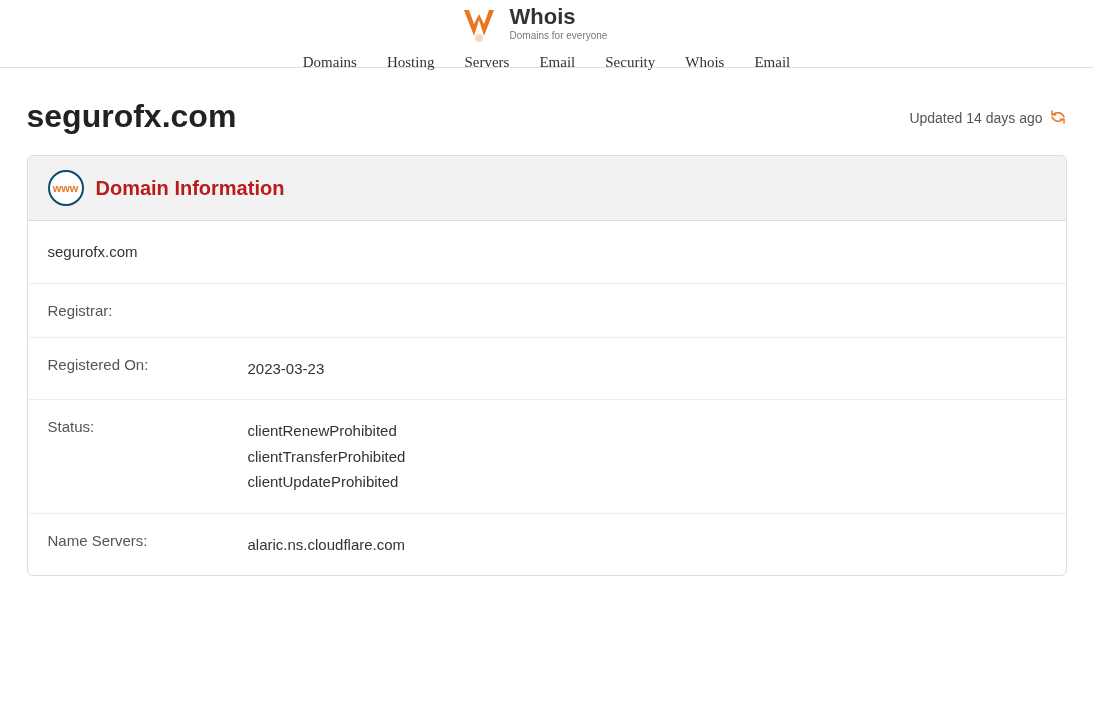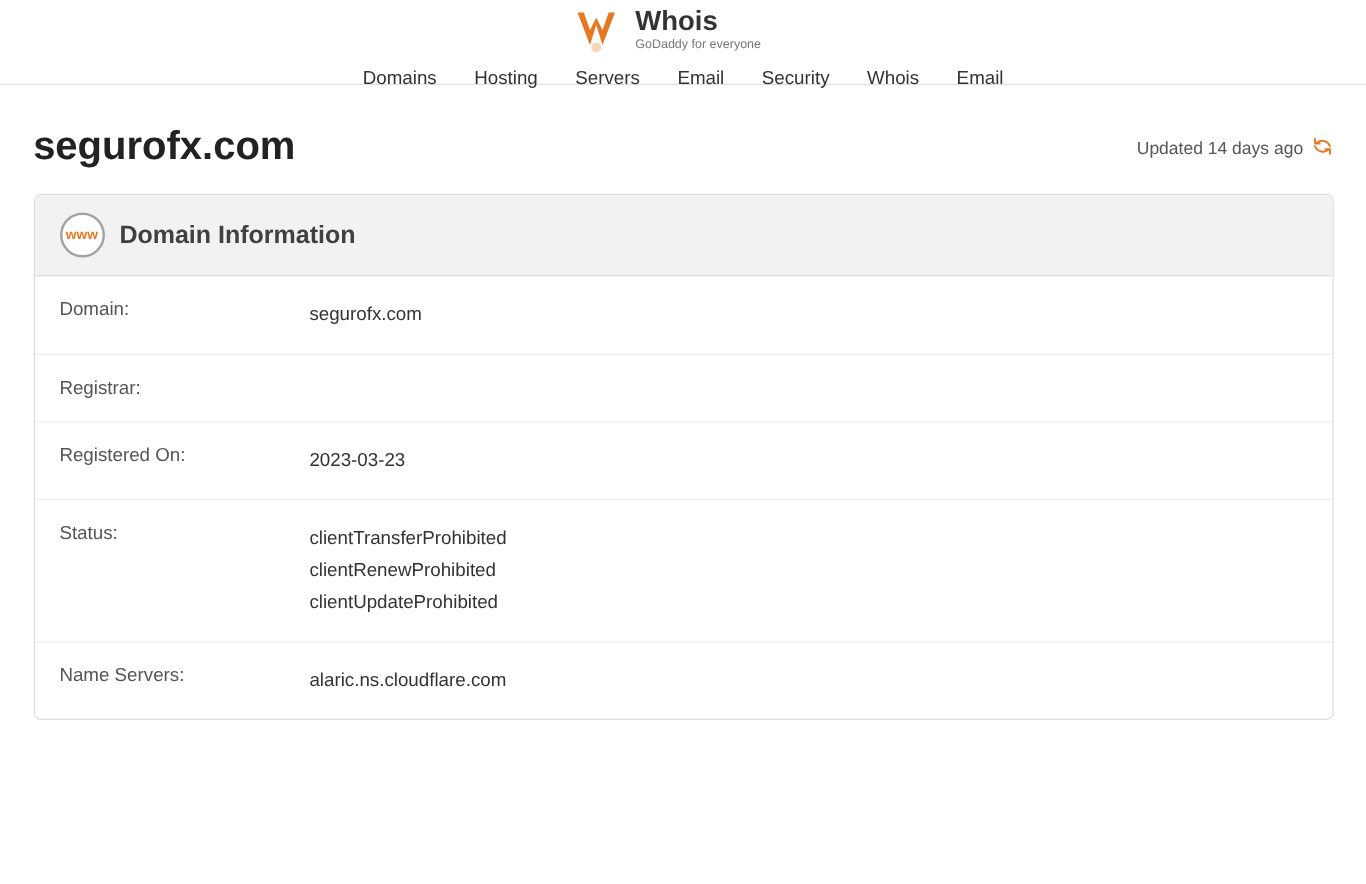--- a/index.html
+++ b/index.html
@@ -37,20 +37,21 @@
     }
     .logo-tagline {
       font-size: 10px;
       color: #777;
     }
     nav {
       display: flex;
       align-items: center;
       gap: 6px;
       flex: 1;
+      font-family: Liberation Serif, serif;
     }
     .nav-item {
       padding: 8px 12px;
       font-size: 15px;
       color: #333;
       cursor: pointer;
       border-radius: 4px;
       white-space: nowrap;
     }
     .search-box {
@@ -109,33 +110,33 @@
       gap: 12px;
       background: #f2f2f2;
       padding: 14px 20px;
       border-bottom: 1px solid #ddd;
     }
     .www-icon {
       width: 36px;
       height: 36px;
       border-radius: 50%;
       background: #fff;
-      border: 2px solid #a3a3a3;
+      border: 2px solid #0c4a6e;
       display: flex;
       align-items: center;
       justify-content: center;
       font-size: 11px;
       font-weight: bold;
       color: #e87722;
       flex-shrink: 0;
     }
     .card-header-title {
       font-size: 20px;
       font-weight: bold;
-      color: #404040;
+      color: #b91c1c;
     }
 
     
     .info-row {
       display: flex;
       padding: 18px 20px;
       border-bottom: 1px solid #eee;
       align-items: flex-start;
     }
     .info-row:last-child {
@@ -159,21 +160,21 @@
 <header class="header">
   <div class="logo-area">
 
     <svg class="logo-icon" viewBox="0 0 46 46" xmlns="http://www.w3.org/2000/svg">
       <rect width="46" height="46" rx="8" fill="#fff"></rect>
       <polygon points="8,10 18,36 23,20 28,36 38,10 33,10 28,24 23,14 18,24 13,10" fill="#e87722"></polygon>
       <circle cx="23" cy="38" r="4" fill="#e87722" opacity="0.3"></circle>
     </svg>
     <div class="logo-text">
       <span class="logo-whois">Whois</span>
-      <span class="logo-tagline">GoDaddy for everyone</span>
+      <span class="logo-tagline">Domains for everyone</span>
     </div>
   </div>
   <nav>
     <span class="nav-item">Domains</span>
     <span class="nav-item">Hosting</span>
     <span class="nav-item">Servers</span>
     <span class="nav-item">Email</span>
     <span class="nav-item">Security</span>
     <span class="nav-item">Whois</span>
     <span class="nav-item">Email</span>
@@ -193,40 +194,39 @@
   </div>
 
   <div class="info-card">
 
     <div class="card-header">
       <div class="www-icon">www</div>
       <span class="card-header-title">Domain Information</span>
     </div>
 
     <div class="info-row">
-      <span class="info-label">Domain:</span>
       <span class="info-value">segurofx.com</span>
     </div>
 
     <div class="info-row">
       <span class="info-label">Registrar:</span>
     </div>
 
     <div class="info-row">
       <span class="info-label">Registered On:</span>
       <span class="info-value">2023-03-23</span>
     </div>
 
 
 
     <div class="info-row">
       <span class="info-label">Status:</span>
       <div class="info-value">
+        <div>clientRenewProhibited</div>
         <div>clientTransferProhibited</div>
-        <div>clientRenewProhibited</div>
         <div>clientUpdateProhibited</div>
       </div>
     </div>
 
     <div class="info-row">
       <span class="info-label">Name Servers:</span>
       <div class="info-value">
         <div>alaric.ns.cloudflare.com</div>
 
       </div>

